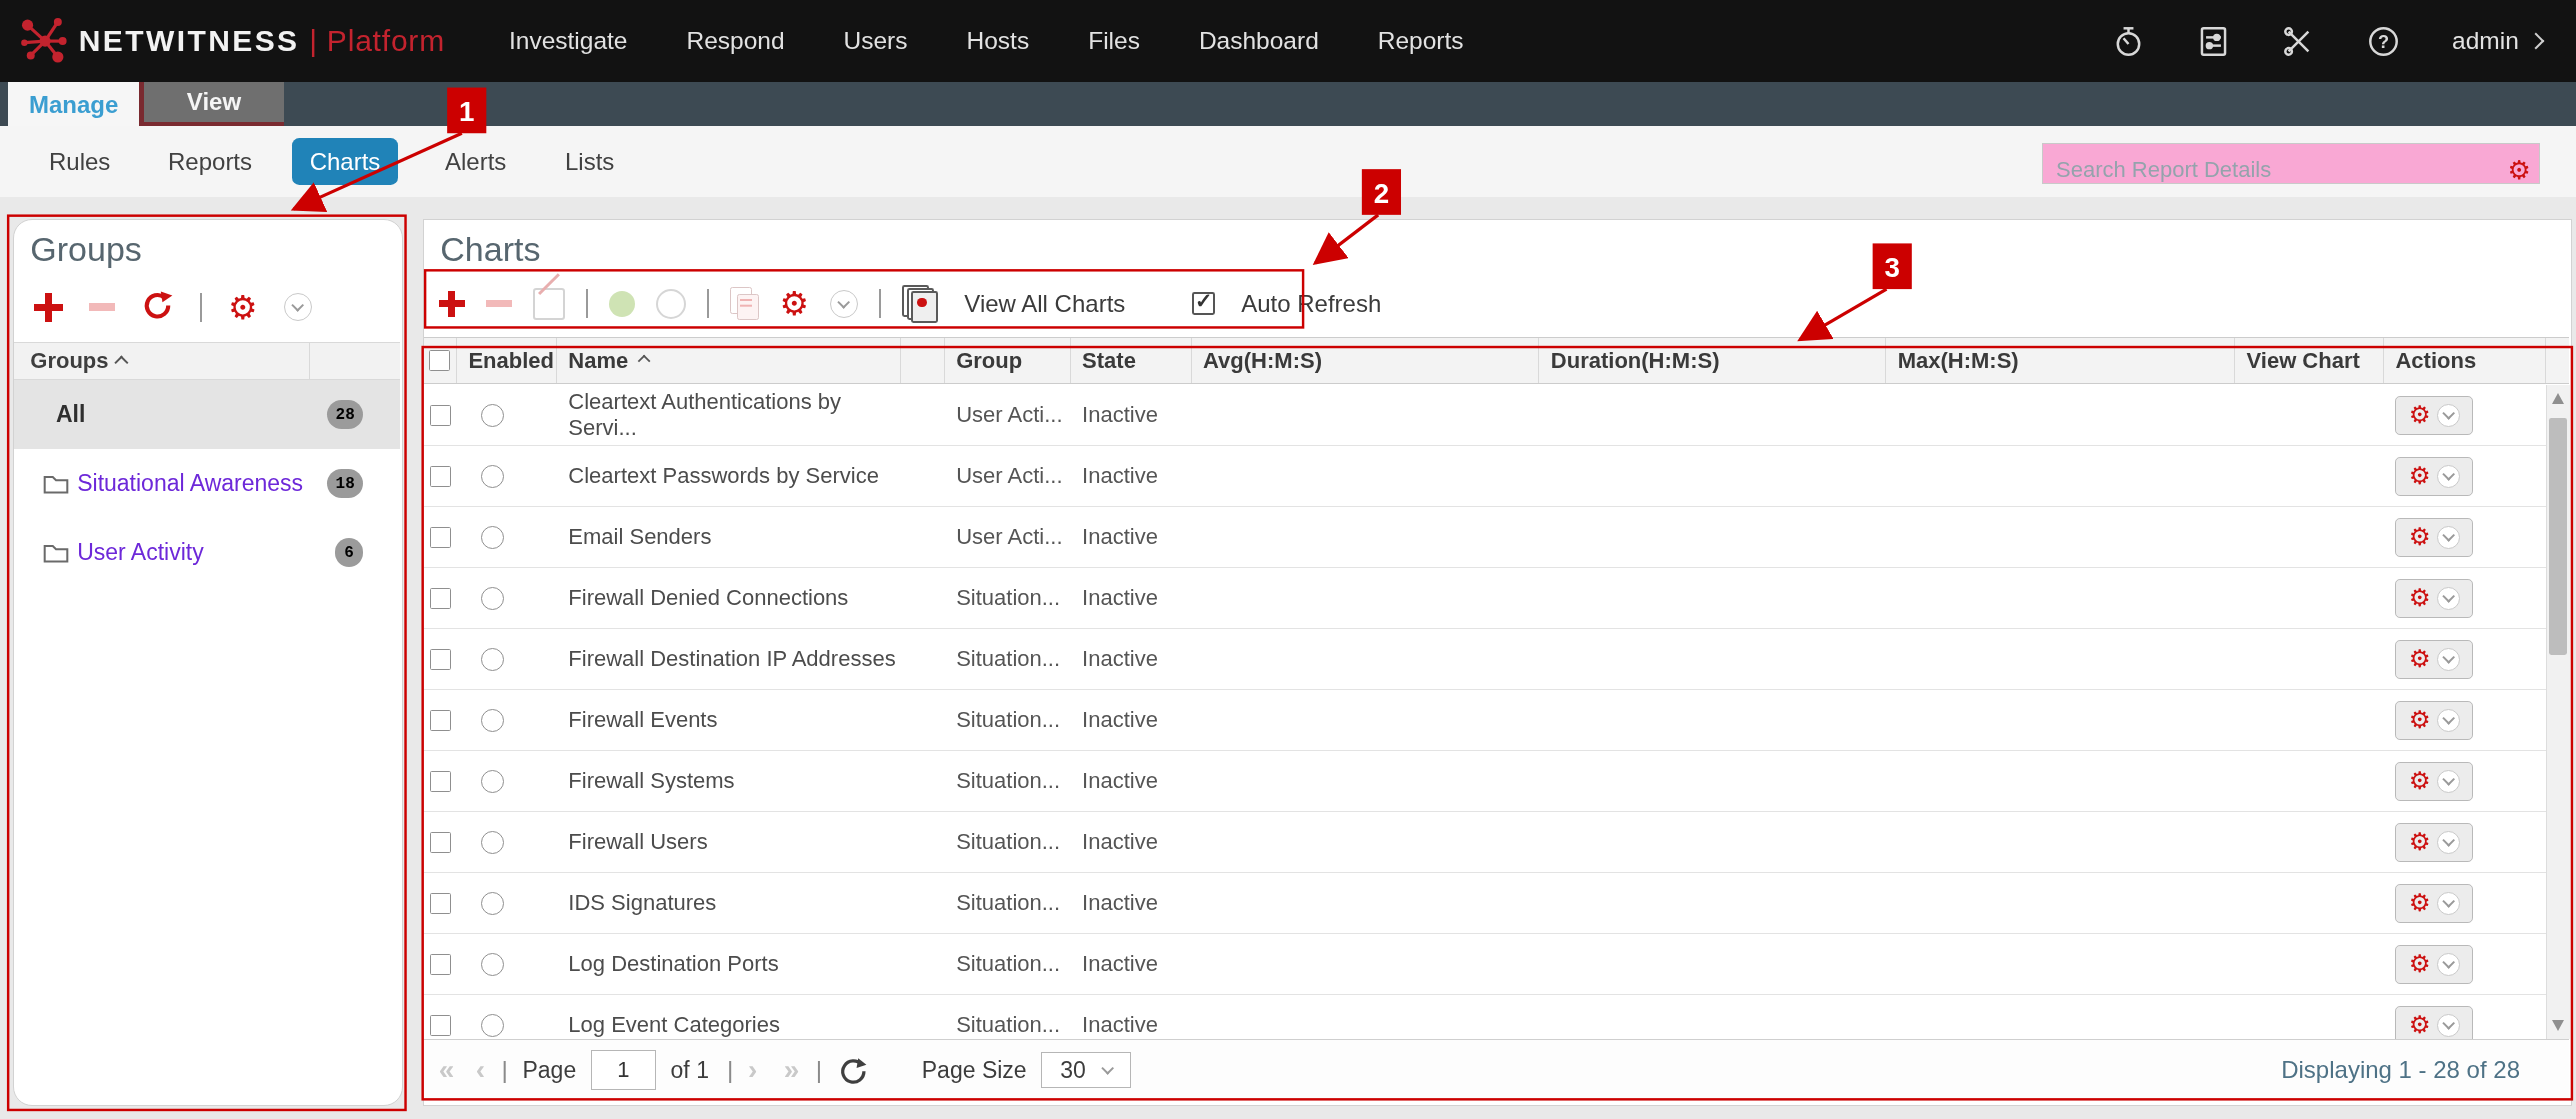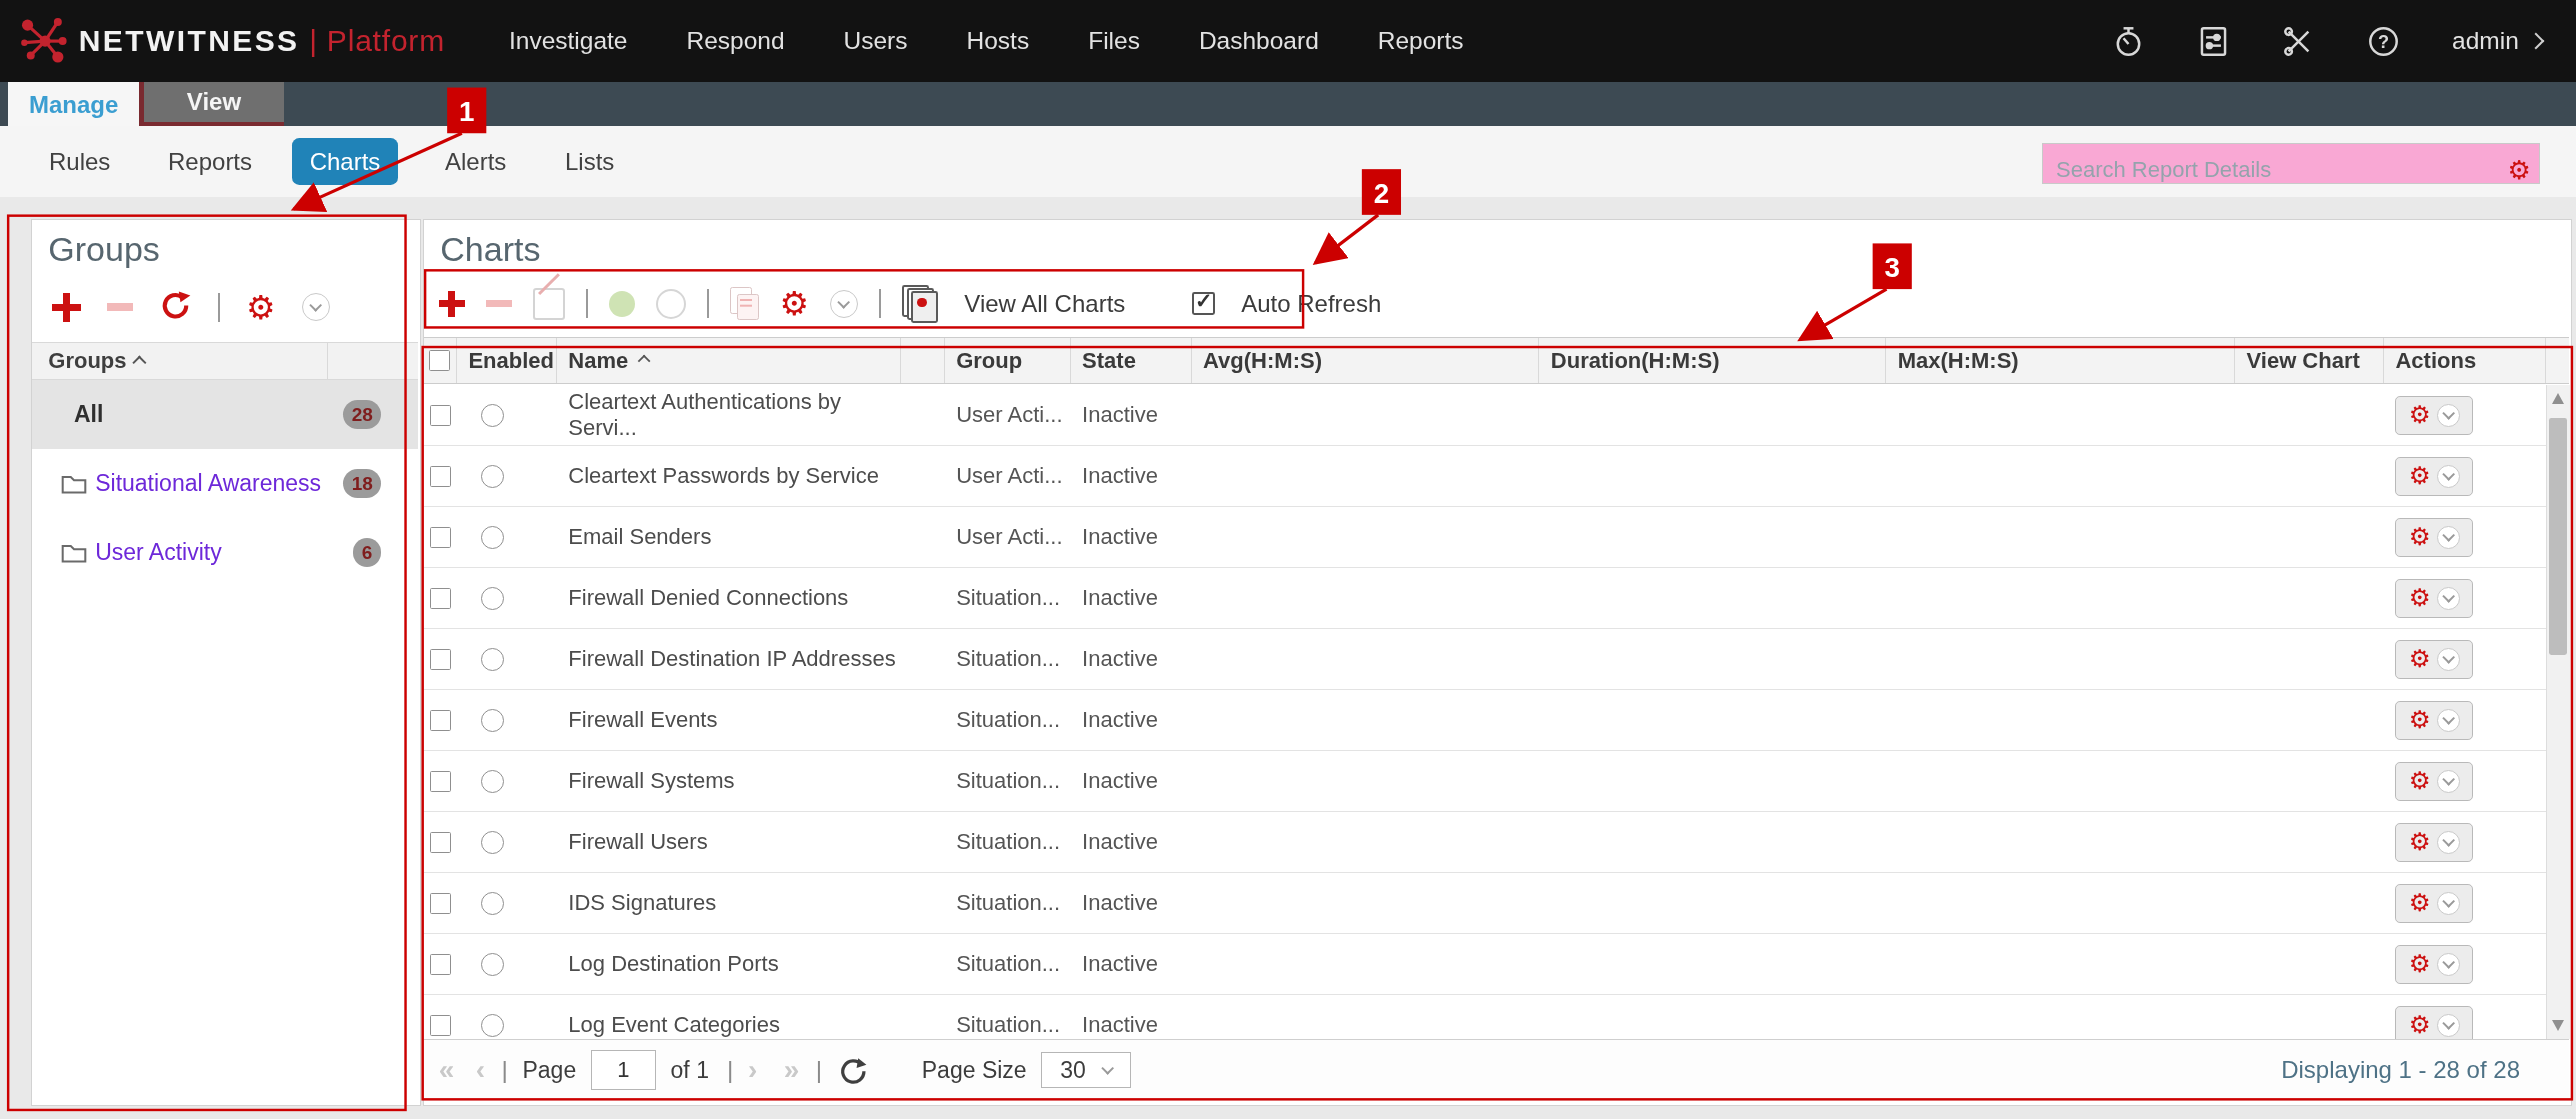--- a/index.html
+++ b/index.html
@@ -33,21 +33,21 @@
   .subtab.charts-btn{left:292px;top:12.2px;height:47px;width:106px;background:#2083b8;border-radius:7.3px;
                      color:#ffffff;justify-content:center;font-weight:400;}
   .search-wrap{position:absolute;left:2042px;top:17px;width:496px;height:39px;background:#f9a8d4;
                border:1.6px solid #c9c9c9;display:flex;align-items:flex-end;}
   .search-wrap input{flex:1;border:none;outline:none;font-size:22px;color:#444;padding:0 13px;
                      font-family:"Liberation Sans",sans-serif;background:transparent;}
   .search-wrap input::placeholder{color:#94a3ac;}
   .search-gear{font-size:26px;color:#cc1111;margin-right:8.2px;line-height:1;}
   
   .panel{position:absolute;background:#ffffff;border:0.8px solid #d2d2d2;}
-  .groups-panel{left:31px;top:219px;width:388px;height:885px;}
+  .groups-panel{left:13px;top:219px;width:388px;height:885px;border-radius:19px;}
   .charts-panel{left:423px;top:219px;width:2147px;height:885px;}
   .panel-title{position:absolute;left:16.3px;top:9.8px;font-size:34px;color:#57666f;}
   
   .g-toolbar{position:absolute;left:19.6px;top:64px;height:46px;display:flex;align-items:center;gap:26px;}
   .icon-plus{position:relative;width:29px;height:29px;}
   .icon-plus:before{content:"";position:absolute;left:0;top:11.4px;width:29px;height:7.3px;background:#cc1111;}
   .icon-plus:after{content:"";position:absolute;left:11.4px;top:0;width:7.3px;height:29px;background:#cc1111;}
   .icon-minus{width:26px;height:7.3px;background:#f2b9b9;}
   .vdiv{width:2.4px;height:29px;background:#9a9a9a;}
   .gear-red{font-size:33px;color:#cc1111;line-height:1;}
@@ -63,22 +63,22 @@
   .caret-up{width:8.2px;height:8.2px;border-left:2.4px solid #555;border-top:2.4px solid #555;
             transform:rotate(45deg) translateY(2.4px);display:inline-block;}
   .g-col-sep{position:absolute;left:295px;top:122px;width:0.8px;height:38px;background:#d9d9d9;}
   .g-rows{position:absolute;left:0;top:160px;width:386px;}
   .g-row{position:relative;height:69px;display:flex;align-items:center;}
   .g-row.selected{background:#e4e4e4;}
   .g-row .all-label{margin-left:42px;font-size:23px;font-weight:700;color:#2f2f2f;}
   .g-row .folder{margin-left:29px;display:flex;align-items:center;}
   .g-row .g-label{margin-left:8.2px;font-size:23px;color:#6d28d9;}
   .badge{position:absolute;right:37px;min-width:28px;height:29px;padding:0 8.2px;border-radius:14.7px;
-         background:#9b9b9b;color:#7f1d1d;font-size:19px;font-weight:700;
-         display:flex;align-items:center;justify-content:center;box-sizing:border-box;}
+         background:#9b9b9b;color:#000000;font-size:16px;font-weight:700;
+         display:flex;align-items:center;justify-content:center;box-sizing:border-box;font-family:Liberation Mono, monospace;}
   
   .c-toolbar{position:absolute;left:14.7px;top:59px;height:49px;display:flex;align-items:center;gap:21px;}
   .icon-plus.sm{width:26px;height:26px;}
   .icon-plus.sm:before{top:9.8px;width:26px;height:6.5px;}
   .icon-plus.sm:after{left:9.8px;width:6.5px;height:26px;}
   .icon-edit{width:28px;height:28px;border:2.4px solid #d4d4d4;border-radius:3.3px;position:relative;}
   .icon-edit:after{content:"";position:absolute;left:3.3px;top:3.3px;width:28px;height:3.3px;background:#e8aeae;
                    transform:rotate(-45deg);transform-origin:left top;}
   .circle-green{width:26px;height:26px;border-radius:50%;background:#cfe3b4;}
   .circle-empty{width:26px;height:26px;border-radius:50%;border:2.4px solid #d6d6d6;background:#fff;}

